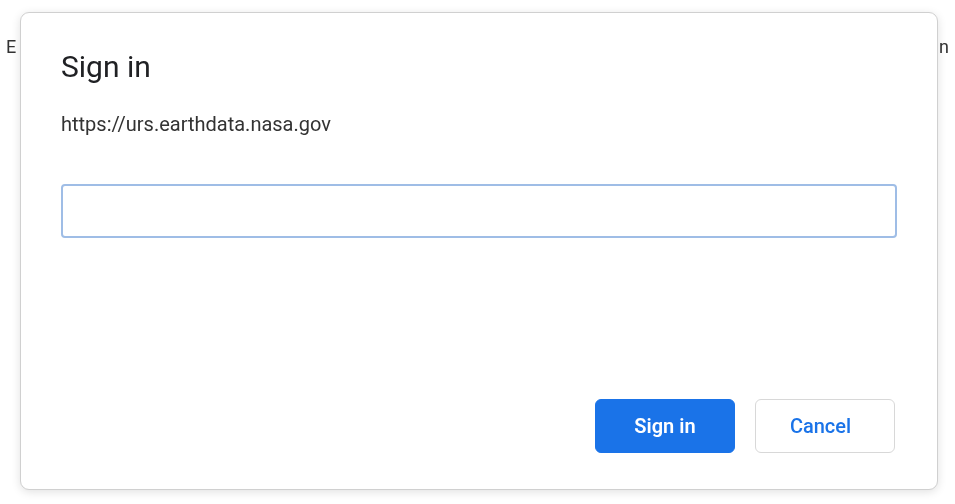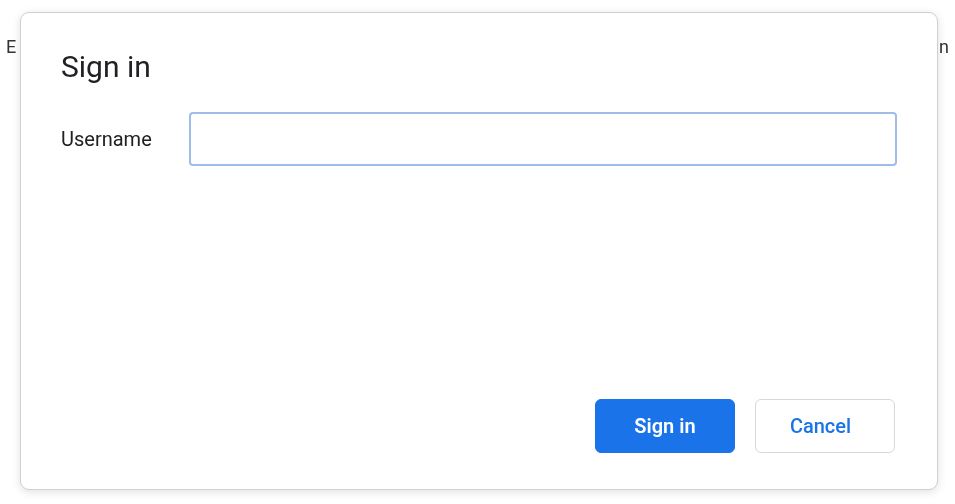--- a/index.html
+++ b/index.html
@@ -124,23 +124,23 @@
 </head>
 <body>
 
 <div class="backdrop">
   <span class="backdrop-text-left">E</span>
   <span class="backdrop-text-right">n</span>
 </div>
 
 <div class="dialog">
   <div class="dialog-title">Sign in</div>
+  <div class="dialog-origin">https://urs.earthdata.nasa.gov</div>
 
   <div class="field-row">
-    <div class="field-label">Username</div>
     <input type="text" class="field-input focused" autofocus="" value="" style="">
   </div>
 
 
   <div class="button-row">
     <button class="btn btn-primary">Sign in</button>
     <button class="btn btn-secondary">Cancel</button>
   </div>
 </div>
 

